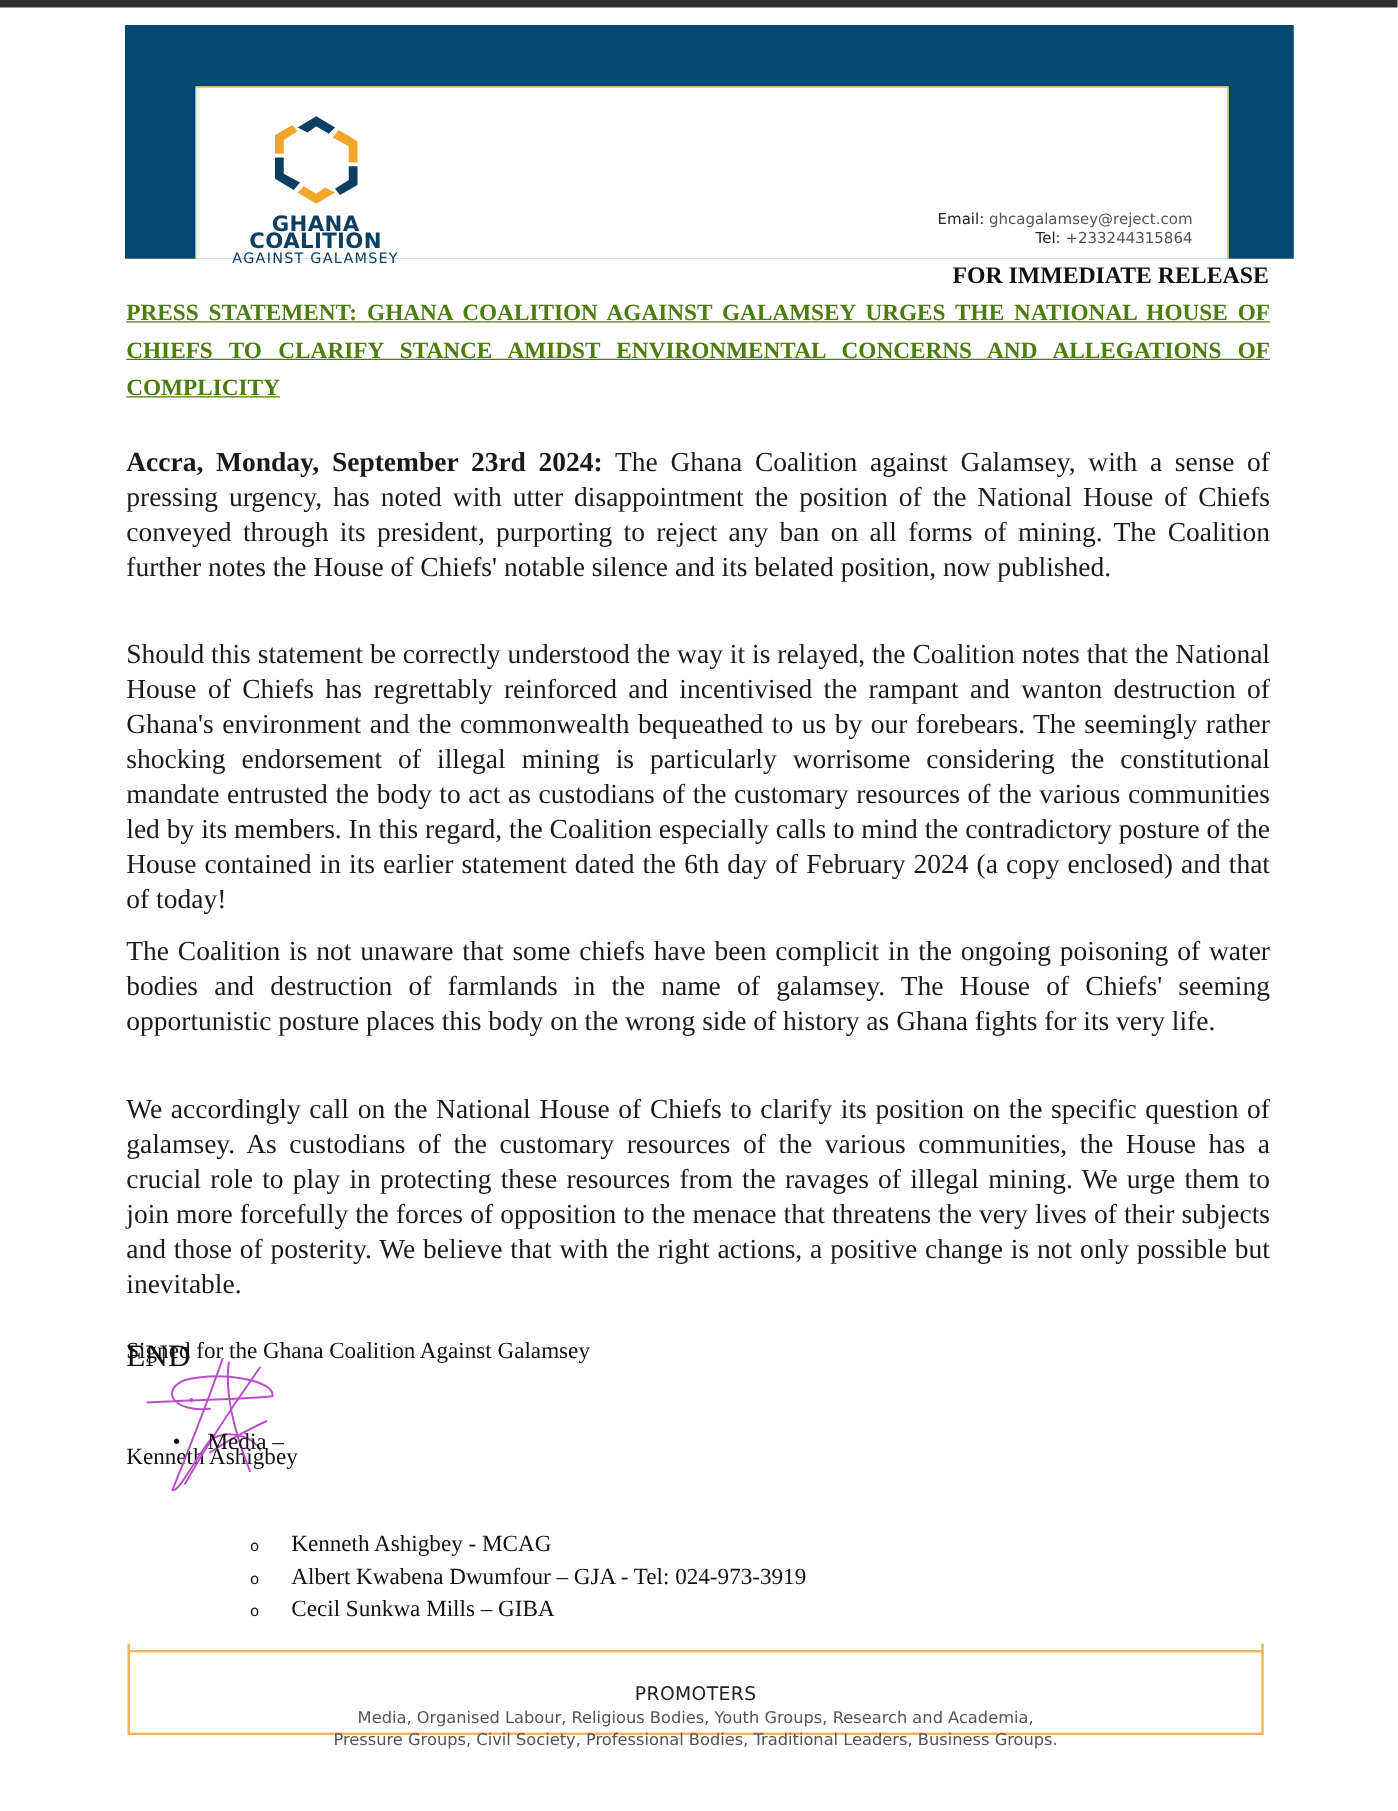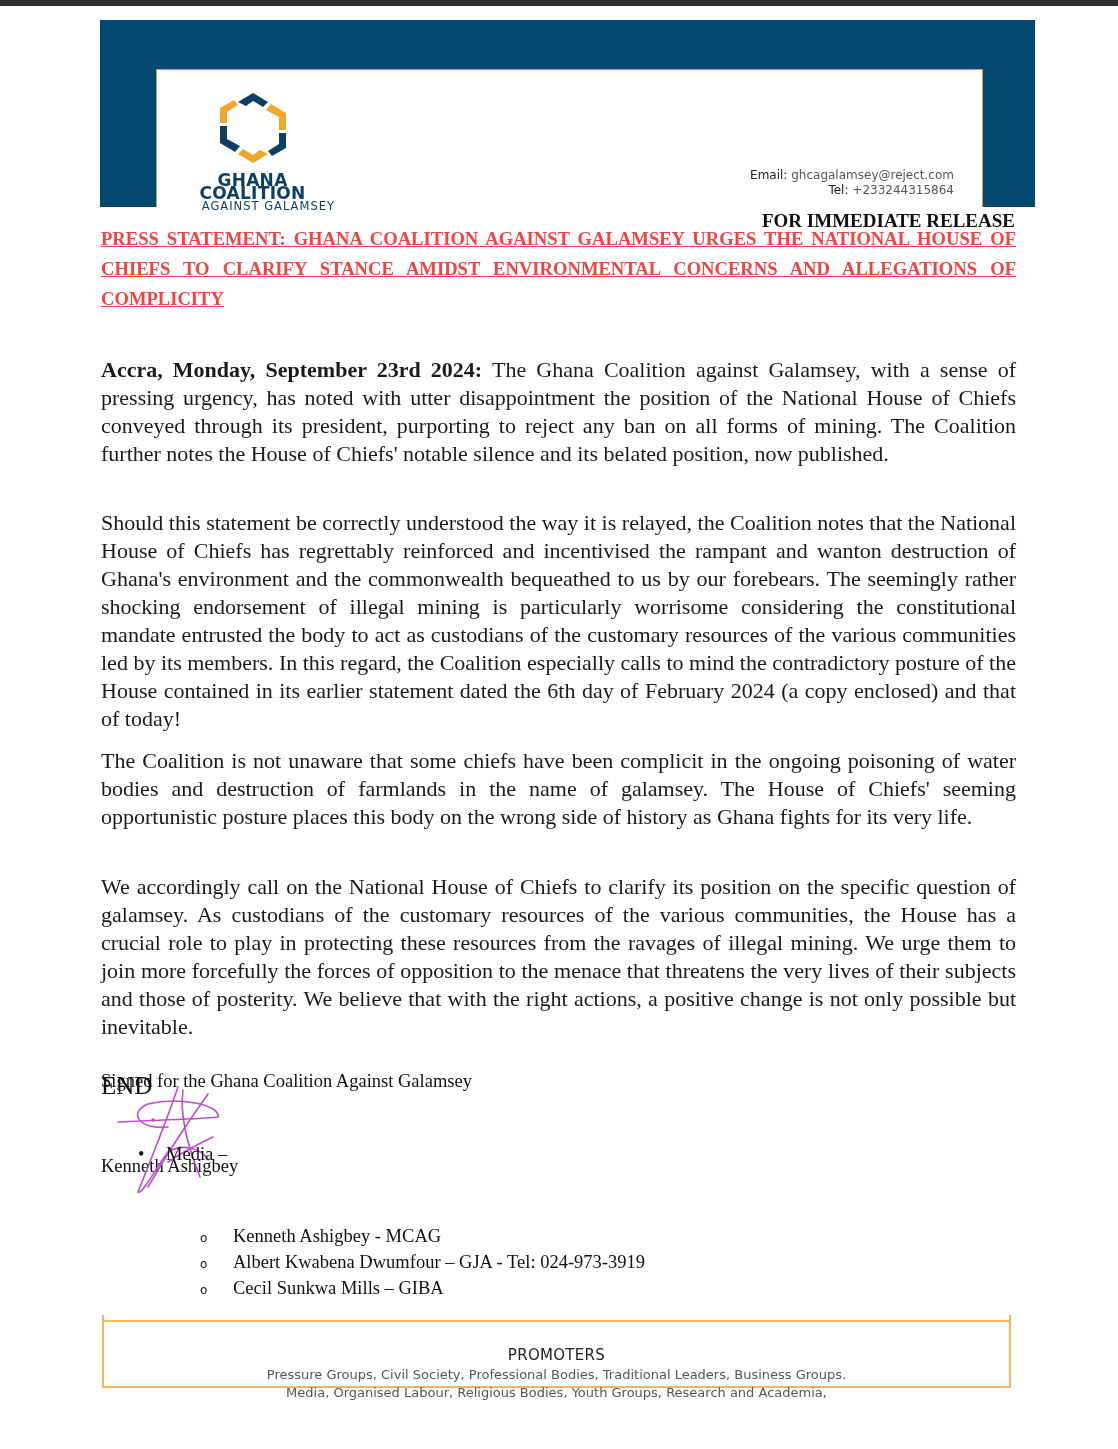--- a/index.html
+++ b/index.html
@@ -11,28 +11,28 @@
   .topbar { position: absolute; left: 0; top: 0; width: 1118px; height: 6px; background: #2f2f2f; }
 
   
   .lh-outer { position: absolute; left: 100px; top: 20px; width: 935px; height: 187px; background: #03486e; }
   .lh-inner { position: absolute; left: 156px; top: 69px; width: 827px; height: 138px; background: #fff;
               border-left: 1px solid #c8a24a; border-top: 1px solid #c8a24a; border-right: 1px solid #c8a24a; box-sizing: border-box; }
   .logo { position: absolute; left: 208px; top: 86px; width: 90px; height: 84px; }
   .logo-name { position: absolute; left: 170px; top: 174px; width: 165px; text-align: center;
                font-family: "DejaVu Sans", sans-serif; color: #0d3f63; line-height: 13px; }
   .logo-name .l1 { font-weight: bold; font-size: 17px; letter-spacing: 0.3px; display: block; }
-  .logo-name .l2 { font-size: 11.5px; letter-spacing: 1px; display: block; text-align: right; }
+  .logo-name .l2 { font-size: 11.5px; letter-spacing: 1px; display: block; }
   .contact { position: absolute; right: 164px; top: 168px; text-align: right;
              font-family: "DejaVu Sans", sans-serif; font-size: 12px; color: #555; line-height: 15px; }
   .contact b { color: #222; font-weight: normal; }
 
   .release { position: absolute; right: 103px; top: 210px; font-weight: bold; font-size: 19px; color: #111; }
-  .title { position: absolute; left: 101px; top: 224px; width: 915px; font-weight: bold; font-size: 18.6px;
-           line-height: 30px; text-decoration: underline; text-align: justify; text-align-last: left; color: #ef4444; }
+  .title { position: absolute; left: 101px; top: 236px; width: 915px; font-weight: bold; font-size: 18.6px;
+           line-height: 30px; text-decoration: underline; text-align: justify; text-align-last: left; color: #4d7c0f; }
 
   .para { position: absolute; left: 101px; width: 915px; font-size: 22px; line-height: 28px;
           text-align: justify; color: #1a1a1a; margin: 0; }
   .p1 { top: 356px; } .p2 { top: 509px; } .p3 { top: 747px; } .p4 { top: 873px; }
   .para b { font-weight: bold; }
 
   .end { position: absolute; left: 101px; top: 1028px; font-size: 25px; margin-top: 44px; }
   .signed { position: absolute; left: 101px; top: 1071px; font-size: 18.5px; }
   .signature { position: absolute; left: 108px; top: 1082px; width: 120px; height: 120px; }
   .signer { position: absolute; left: 101px; top: 1156px; font-size: 18.5px; }
@@ -125,15 +125,15 @@
   <span class="circ">o</span><span>Albert Kwabena Dwumfour – GJA - Tel: 024-973-3919</span>
 </div>
 <div class="sub s3">
   <span class="circ">o</span><span>Cecil Sunkwa Mills – GIBA</span>
 </div>
 
 <div class="promo-stub"></div>
 <div class="promo-stub r"></div>
 <div class="promo">
   <h3>PROMOTERS</h3>
+  <div class="line">Media, Organised Labour, Religious Bodies, Youth Groups, Research and Academia,</div>
   <div class="line">Pressure Groups, Civil Society, Professional Bodies, Traditional Leaders, Business Groups.</div>
-  <div class="line">Media, Organised Labour, Religious Bodies, Youth Groups, Research and Academia,</div>
 </div>
 
 </body></html>

